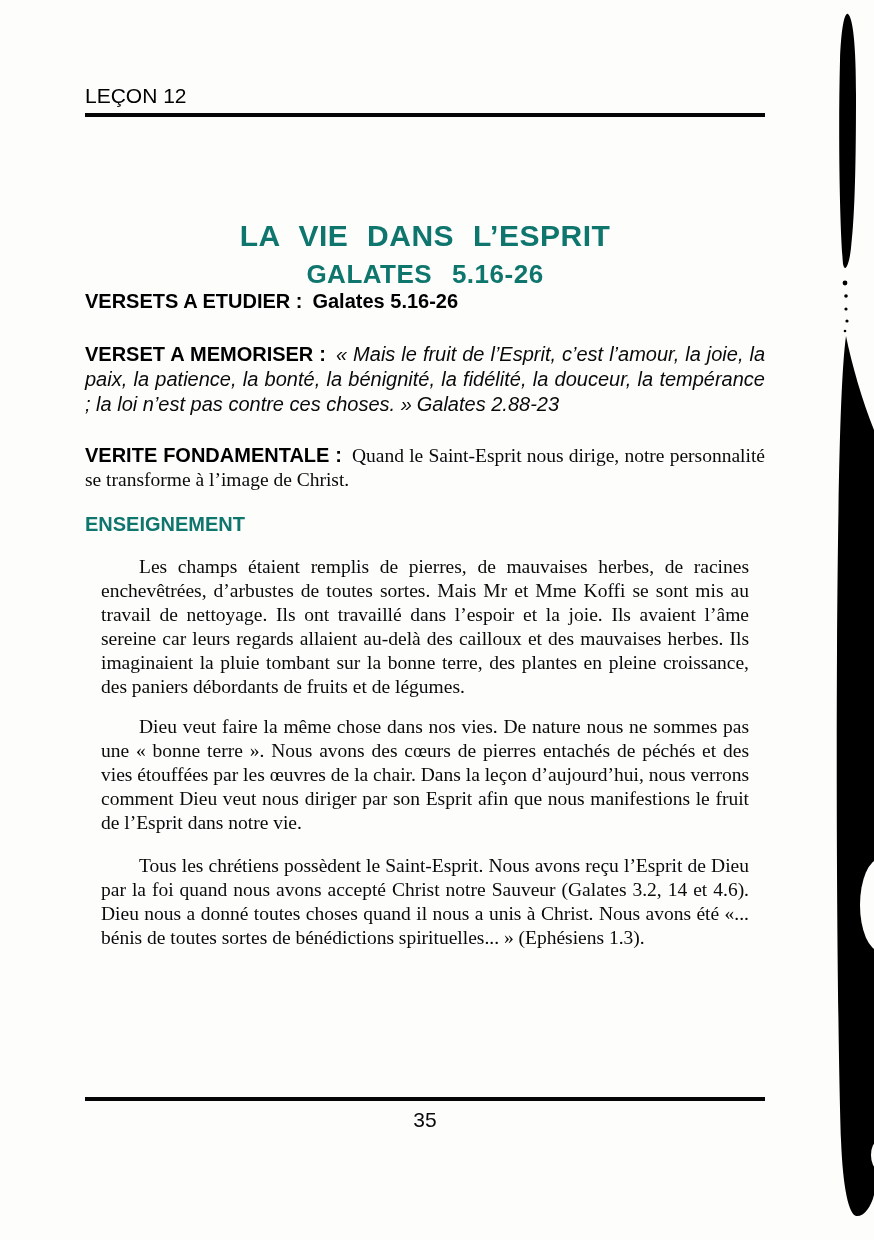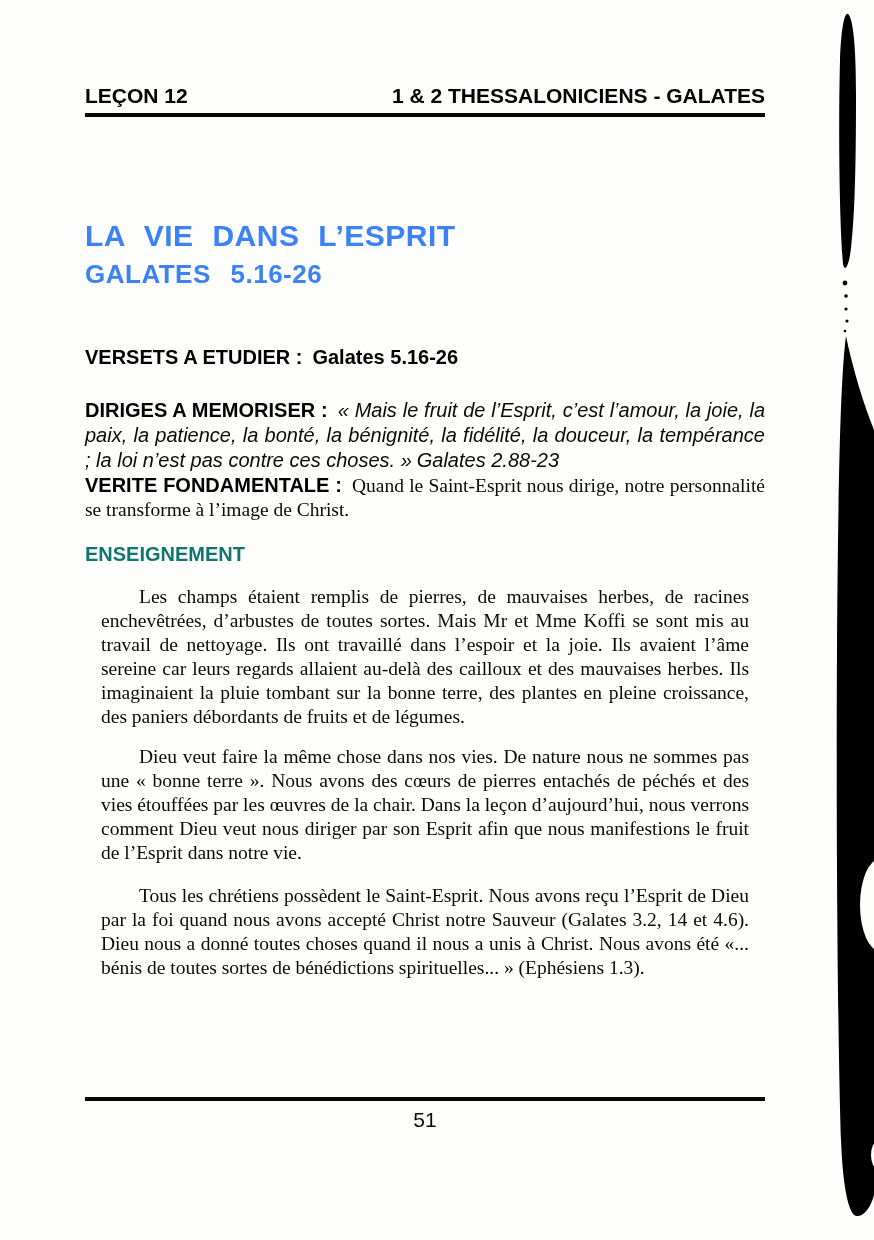--- a/index.html
+++ b/index.html
@@ -20,34 +20,34 @@
     left: 85px; top: 0;
     width: 680px;
   }
   
   .running-head {
     margin-top: 84px;
     display: flex;
     justify-content: space-between;
     align-items: baseline;
     font-family: "Liberation Sans", sans-serif;
-    font-weight: 700;
+    font-weight: 400;
     font-size: 21px;
     line-height: 24px;
     color: #000;
     border-bottom: 4px solid #050505;
     padding-bottom: 5px;
   }
   
   .doc-title {
     margin-top: 102px;
-    text-align: left;
+    text-align: center;
     font-family: "Liberation Sans", sans-serif;
     font-weight: 700;
-    color: #3b82f6;
+    color: #0f766e;
   }
   .doc-title .t-main {
     font-size: 30px;
     line-height: 34px;
     word-spacing: 10px;
     letter-spacing: 0.5px;
   }
   .doc-title .t-sub {
     margin-top: 6px;
     font-size: 26px;
@@ -57,35 +57,35 @@
   }
   
   .label {
     font-family: "Liberation Sans", sans-serif;
     font-weight: 700;
     font-size: 20px;
     color: #000;
     margin-right: 10px;
   }
   .sec { font-size: 19.5px; line-height: 24px; text-align: justify; }
-  .sec-versets { margin-top: 56px; }
+  .sec-versets { }
   .sec-versets .value {
     font-family: "Liberation Sans", sans-serif;
     font-weight: 700;
     font-size: 20px;
     color: #000;
   }
   .sec-memoriser { margin-top: 28px; }
   .sec-memoriser .quote, .sec-memoriser .ref {
     font-family: "Liberation Sans", sans-serif;
     font-style: italic;
     font-size: 20px;
     line-height: 24px;
   }
-  .sec-verite { }
+  .sec-verite { margin-top: 26px; }
   .heading {
     margin-top: 22px;
     font-family: "Liberation Sans", sans-serif;
     font-weight: 700;
     font-size: 20px;
     line-height: 24px;
     color: #0f766e;
   }
   .heading.h-enseignement { margin-top: 20px; }
   .heading.h-diriges { margin-top: 14px; }
@@ -123,53 +123,52 @@
 </style>
 </head>
 <body>
 
 <div class="page">
 
   <div class="content">
 
     <div class="running-head">
       <span>LEÇON 12</span>
-      <span>1 &amp; 2 THESSALONICIENS - GALATES</span>
     </div>
 
     <div class="doc-title">
       <div class="t-main">LA VIE DANS L’ESPRIT</div>
       <div class="t-sub">GALATES 5.16-26</div>
     </div>
 
     <div class="sec sec-versets">
       <span class="label">VERSETS A ETUDIER :</span><span class="value">Galates 5.16-26</span>
     </div>
 
     <div class="sec sec-memoriser">
-      <span class="label">DIRIGES A MEMORISER :</span><span class="quote">« Mais le fruit de l’Esprit, c’est l’amour, la joie, la paix, la patience, la bonté, la bénignité, la fidélité, la douceur, la tempérance ; la loi n’est pas contre ces choses. »</span>
+      <span class="label">VERSET A MEMORISER :</span><span class="quote">« Mais le fruit de l’Esprit, c’est l’amour, la joie, la paix, la patience, la bonté, la bénignité, la fidélité, la douceur, la tempérance ; la loi n’est pas contre ces choses. »</span>
       <span class="ref">Galates 2.88-23</span>
     </div>
 
     <div class="sec sec-verite">
       <span class="label">VERITE FONDAMENTALE :</span><span>Quand le Saint-Esprit nous dirige, notre personnalité se transforme à l’image de Christ.</span>
     </div>
 
     <div class="heading h-enseignement">ENSEIGNEMENT</div>
 
     <p class="body-par">Les champs étaient remplis de pierres, de mauvaises herbes, de racines enchevêtrées, d’arbustes de toutes sortes. Mais Mr et Mme Koffi se sont mis au travail de nettoyage. Ils ont travaillé dans l’espoir et la joie. Ils avaient l’âme sereine car leurs regards allaient au-delà des cailloux et des mauvaises herbes. Ils imaginaient la pluie tombant sur la bonne terre, des plantes en pleine croissance, des paniers débordants de fruits et de légumes.</p>
     <p class="body-par tight">Dieu veut faire la même chose dans nos vies. De nature nous ne sommes pas une « bonne terre ». Nous avons des cœurs de pierres entachés de péchés et des vies étouffées par les œuvres de la chair. Dans la leçon d’aujourd’hui, nous verrons comment Dieu veut nous diriger par son Esprit afin que nous manifestions le fruit de l’Esprit dans notre vie.</p>
 
 
     <p class="body-par">Tous les chrétiens possèdent le Saint-Esprit. Nous avons reçu l’Esprit de Dieu par la foi quand nous avons accepté Christ notre Sauveur (Galates 3.2, 14 et 4.6). Dieu nous a donné toutes choses quand il nous a unis à Christ. Nous avons été «... bénis de toutes sortes de bénédictions spirituelles... » (Ephésiens 1.3).</p>
 
   </div>
 
   <div class="page-footer">
-    <span class="pagenum">51</span>
+    <span class="pagenum">35</span>
   </div>
 
   <svg class="spine" viewBox="0 0 74 1240" xmlns="http://www.w3.org/2000/svg" aria-hidden="true">
 
     <path fill="#000" d="M48,14 C53,18 56,45 56,95 C56,160 55,215 51,248 C49,266 45,273 43,264
                          C40,230 38,140 40,60 C41,32 44,12 48,14 Z"></path>
 
     <circle fill="#000" cx="45" cy="283" r="2.4"></circle>
     <circle fill="#000" cx="46" cy="296" r="1.8"></circle>
     <circle fill="#000" cx="46" cy="309" r="1.6"></circle>

